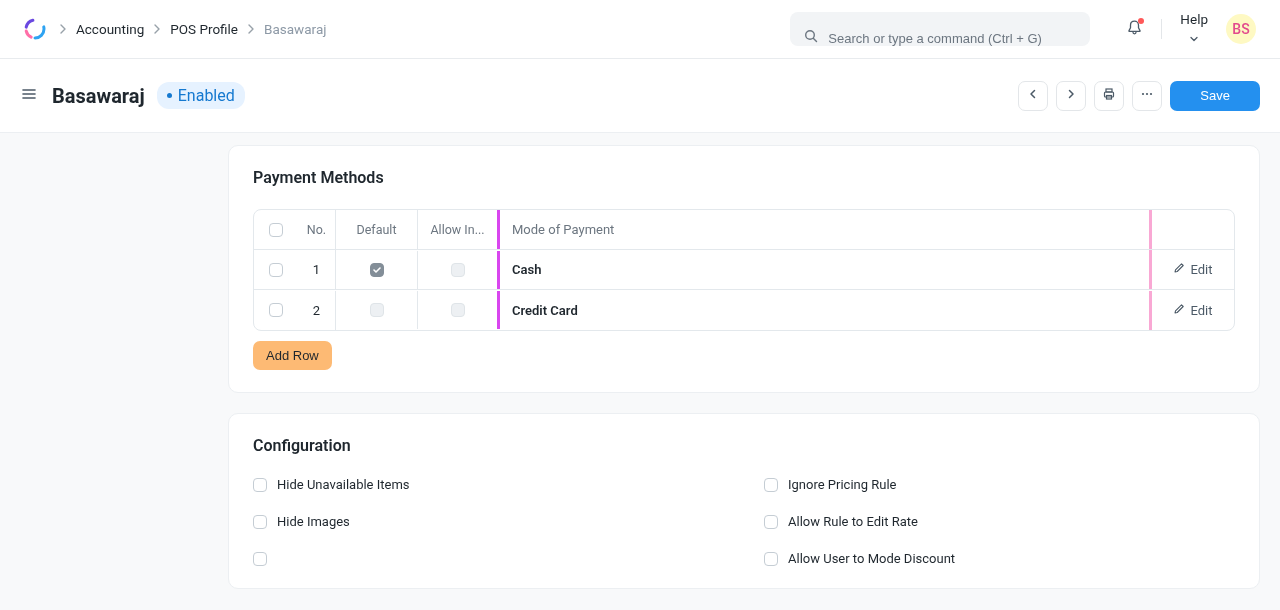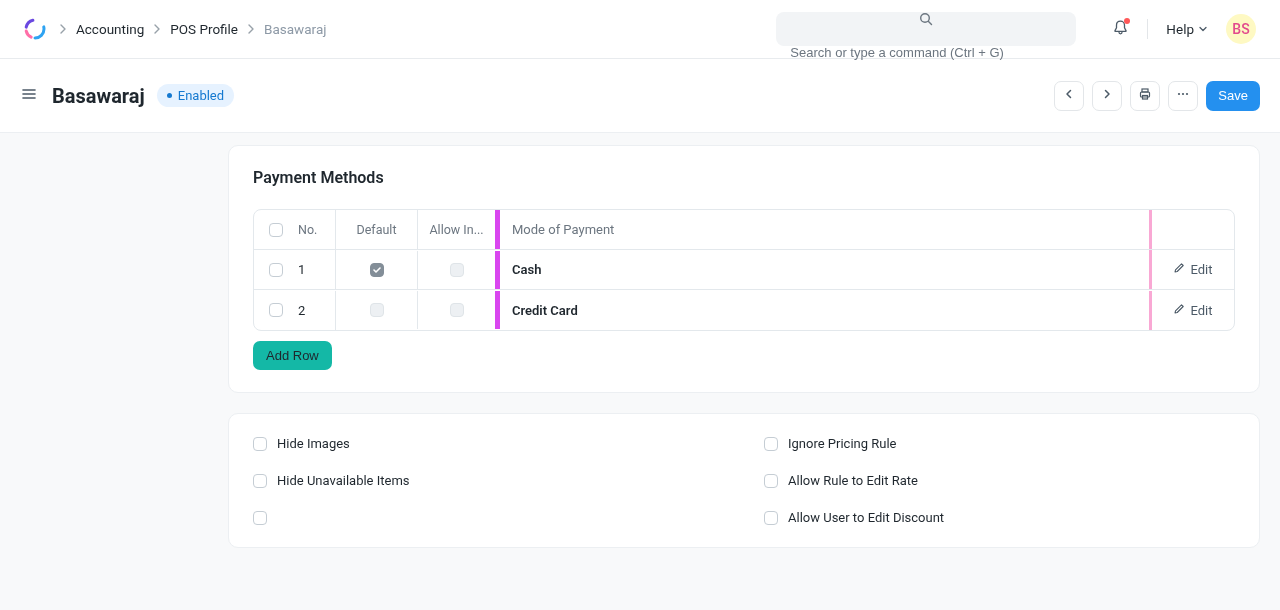--- a/index.html
+++ b/index.html
@@ -51,25 +51,24 @@
     .breadcrumb-current {
       color: #8d99a6;
       font-size: 13.5px;
     }
     .searchbar {
       background: #f2f4f6;
       border-radius: 8px;
       height: 34px;
       width: 300px;
       display: flex;
-      align-items: center;
+      align-items: flex-end;
       padding: 0 14px;
-      gap: 16px;
+      gap: 10px;
       color: #6c7680;
-      flex-direction: column;
     }
     .searchbar input {
       border: none;
       background: transparent;
       outline: none;
       font-size: 13px;
       color: #1f272e;
       width: 100%;
     }
     .searchbar input::placeholder {
@@ -99,20 +98,21 @@
       height: 20px;
       background: #e3e6e9;
     }
     .help-menu {
       display: flex;
       align-items: center;
       gap: 4px;
       color: #1f272e;
       cursor: pointer;
       font-size: 13.5px;
+      flex-direction: column;
     }
     .avatar {
       width: 30px;
       height: 30px;
       border-radius: 50%;
       background: #fef9c3;
       color: #e24a8d;
       font-weight: 500;
       font-size: 14px;
       display: flex;
@@ -137,21 +137,21 @@
       font-size: 20px;
       font-weight: 700;
       color: #1f272e;
       margin-right: 12px;
     }
     .badge {
       background: #e6f2ff;
       color: #1579d0;
       padding: 4px 10px;
       border-radius: 12px;
-      font-size: 13px;
+      font-size: 16px;
       display: inline-flex;
       align-items: center;
       gap: 6px;
     }
     .badge-dot {
       width: 5px;
       height: 5px;
       background: #1579d0;
       border-radius: 50%;
     }
@@ -172,21 +172,21 @@
       justify-content: center;
       cursor: pointer;
       color: #4c5a67;
     }
     .primary-btn {
       background: #2490ef;
       color: #fff;
       border: none;
       border-radius: 7px;
       height: 30px;
-      padding: 0 12px;
+      padding: 0 30px;
       font-size: 13px;
       cursor: pointer;
     }
     
     .content {
       background: #f8f9fa;
       padding: 12px 20px 20px 228px;
       height: calc(610px - 59px - 74px);
       overflow: auto;
     }
@@ -222,40 +222,40 @@
       font-size: 12.5px;
     }
     .col-check {
       width: 44px;
       display: flex;
       align-items: center;
       justify-content: center;
     }
     .col-no {
       width: 38px;
-      text-align: left;
+      text-align: center;
       border-right: 1px solid #e3e8ec;
       padding: 12px 0;
     }
     .table-header .col-no {
       border-right: 1px solid #e3e8ec;
     }
     .col-default {
       width: 82px;
       text-align: center;
       border-right: 1px solid #e3e8ec;
       padding: 12px 0;
       display: flex;
       align-items: center;
       justify-content: center;
     }
     .col-allow {
       width: 82px;
       text-align: center;
-      border-right: 5px solid #d946ef;
+      border-right: 3px solid #d946ef;
       padding: 12px 0;
       display: flex;
       align-items: center;
       justify-content: center;
       overflow: hidden;
       white-space: nowrap;
     }
     .col-mode {
       flex: 1;
       padding: 12px 12px;
@@ -289,21 +289,21 @@
       border-color: #dfe4e8;
     }
     .chk.checked {
       background: #838e98;
       border-color: #838e98;
     }
     .chk.checked svg { display: block; }
     .chk svg { display: none; }
     .add-row-btn {
       margin-top: 10px;
-      background: #14b8a6;
+      background: #fdba74;
       border: none;
       border-radius: 7px;
       padding: 7px 13px;
       font-size: 13px;
       color: #1f272e;
       cursor: pointer;
     }
     
     .config-grid {
       display: grid;
@@ -504,40 +504,41 @@
               </svg>
           </span>
           <span>Edit</span>
         </div>
       </div>
     </div>
     <button class="add-row-btn">Add Row</button>
   </div>
 
   <div class="card">
+    <div class="card-title">Configuration</div>
     <div class="config-grid" style="grid-auto-flow: column; grid-template-rows: repeat(3, auto);">
       <label class="config-item">
         <span class="chk"></span>
-        <span>Hide Images</span>
+        <span>Hide Unavailable Items</span>
       </label>
       <label class="config-item">
         <span class="chk"></span>
-        <span>Hide Unavailable Items</span>
+        <span>Hide Images</span>
       </label>
       <label class="config-item">
         <span class="chk"></span>
       </label>
       <label class="config-item">
         <span class="chk"></span>
         <span>Ignore Pricing Rule</span>
       </label>
       <label class="config-item">
         <span class="chk"></span>
         <span>Allow Rule to Edit Rate</span>
       </label>
       <label class="config-item">
         <span class="chk"></span>
-        <span>Allow User to Edit Discount</span>
+        <span>Allow User to Mode Discount</span>
       </label>
     </div>
   </div>
 
 </div>
 
 </body></html>

